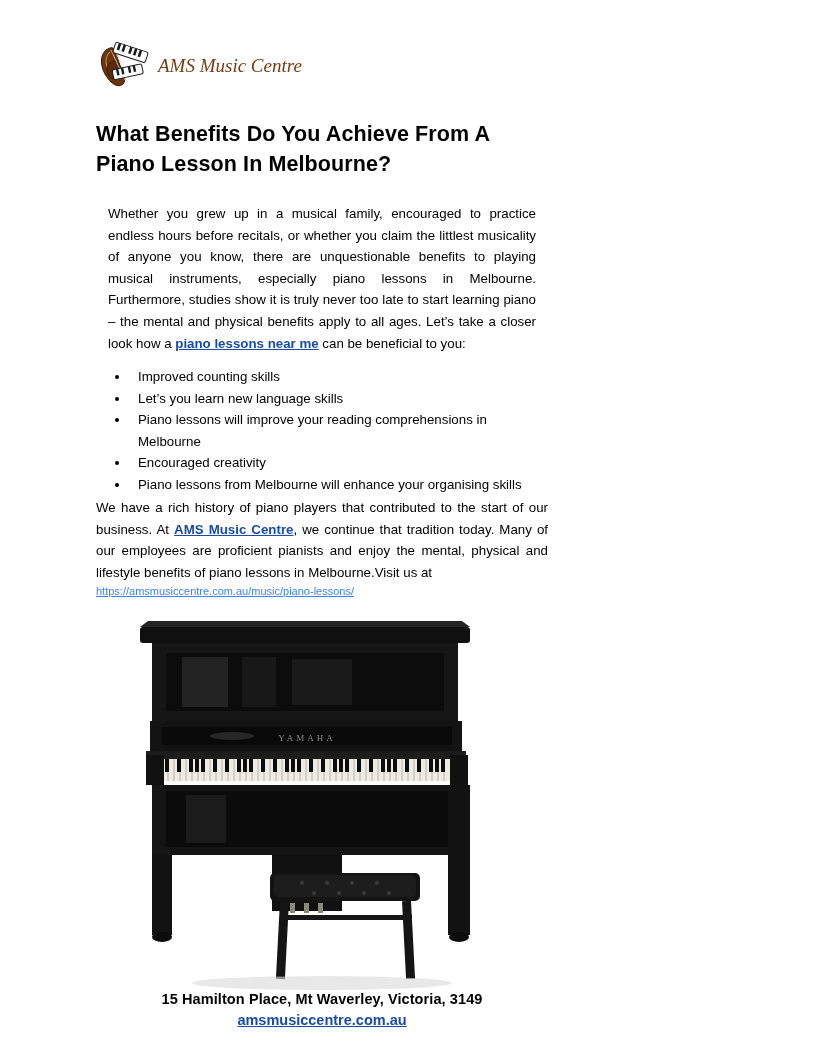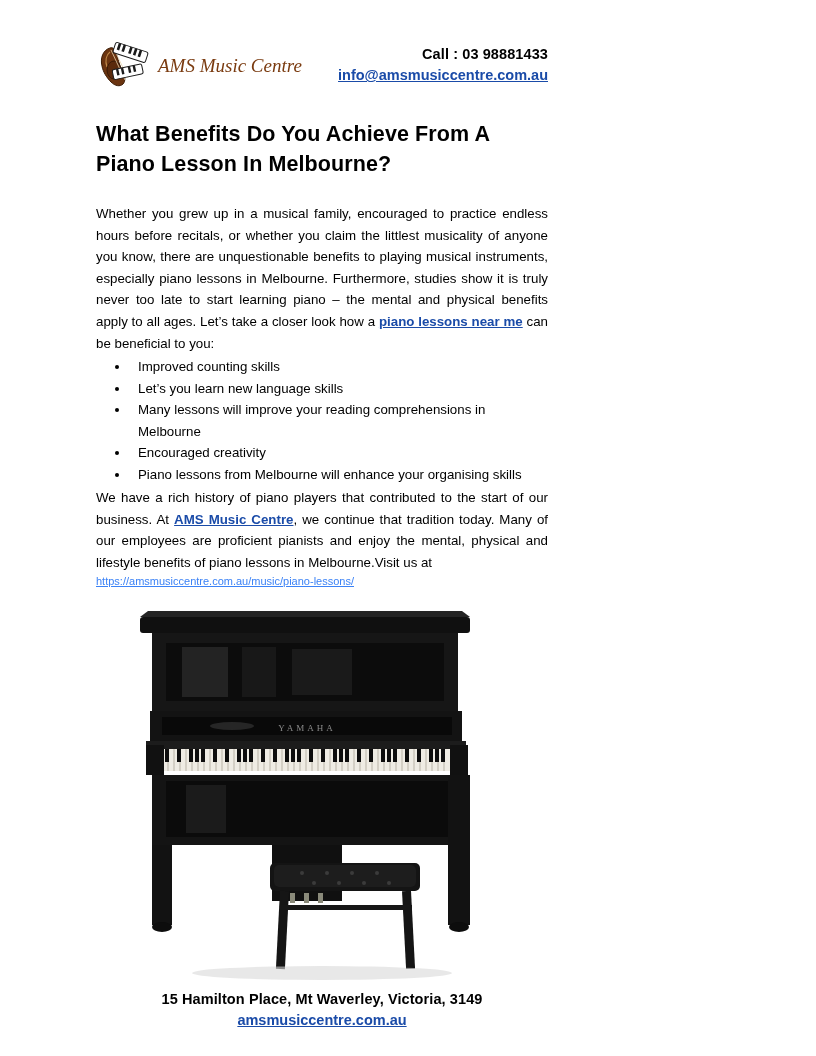--- a/index.html
+++ b/index.html
@@ -70,21 +70,21 @@
   }
 
   
   .body-copy {
     margin-top: 24px;
     font-size: 13.3px;
     line-height: 1.62;
     text-align: justify;
     text-justify: inter-word;
   }
-  .body-copy p { margin: 0; }
+  .body-copy p { margin: 12px; }
   .inline-link {
     color: #1a4ba8;
     font-weight: bold;
     text-decoration: underline;
     cursor: pointer;
   }
   ul.benefits {
     margin: 2px 0 0 0;
     padding-left: 34px;
     font-size: 13.3px;
@@ -180,38 +180,34 @@
               <rect x="9" y="0" width="2.4" height="6.5"></rect>
               <rect x="16" y="0" width="2.4" height="6.5"></rect>
               <rect x="21" y="0" width="2.4" height="6.5"></rect>
             </g>
           </g>
         </svg>
       </span>
       <span style="font-family:'Liberation Serif',serif;font-size:19px;font-style:italic;color:#7a3b10;">AMS Music Centre</span>
     </div>
 
-    <div class="contact">
-      <div class="call-line">Call : 03 98881433</div>
-      <div class="email-line">info@amsmusiccentre.com.au</div>
-    </div>
   </div>
 
   <h1 class="title">What Benefits Do You Achieve From A Piano Lesson In Melbourne?</h1>
 
   <div class="body-copy">
     <p>
       <span>Whether you grew up in a musical family, encouraged to practice endless hours before recitals, or whether you claim the littlest musicality of anyone you know, there are unquestionable benefits to playing musical instruments, especially piano lessons in Melbourne. Furthermore, studies show it is truly never too late to start learning piano – the mental and physical benefits apply to all ages. Let’s take a closer look how a </span><span class="inline-link">piano lessons near me</span><span> can be beneficial to you:</span>
     </p>
   </div>
 
   <ul class="benefits">
     <li>Improved counting skills</li>
     <li>Let’s you learn new language skills</li>
-    <li>Many lessons will improve your reading comprehensions in Melbourne</li>
+    <li>Piano lessons will improve your reading comprehensions in Melbourne</li>
     <li>Encouraged creativity</li>
     <li>Piano lessons from Melbourne will enhance your organising skills</li>
   </ul>
 
   <div class="closing">
     <span>We have a rich history of piano players that contributed to the start of our business. At </span><span class="inline-link">AMS Music Centre</span><span>, we continue that tradition today. Many of our employees are proficient pianists and enjoy the mental, physical and lifestyle benefits of piano lessons in Melbourne.Visit us at</span>
   </div>
   <div class="url-line">https://amsmusiccentre.com.au/music/piano-lessons/</div>
 
   <div class="figure">

